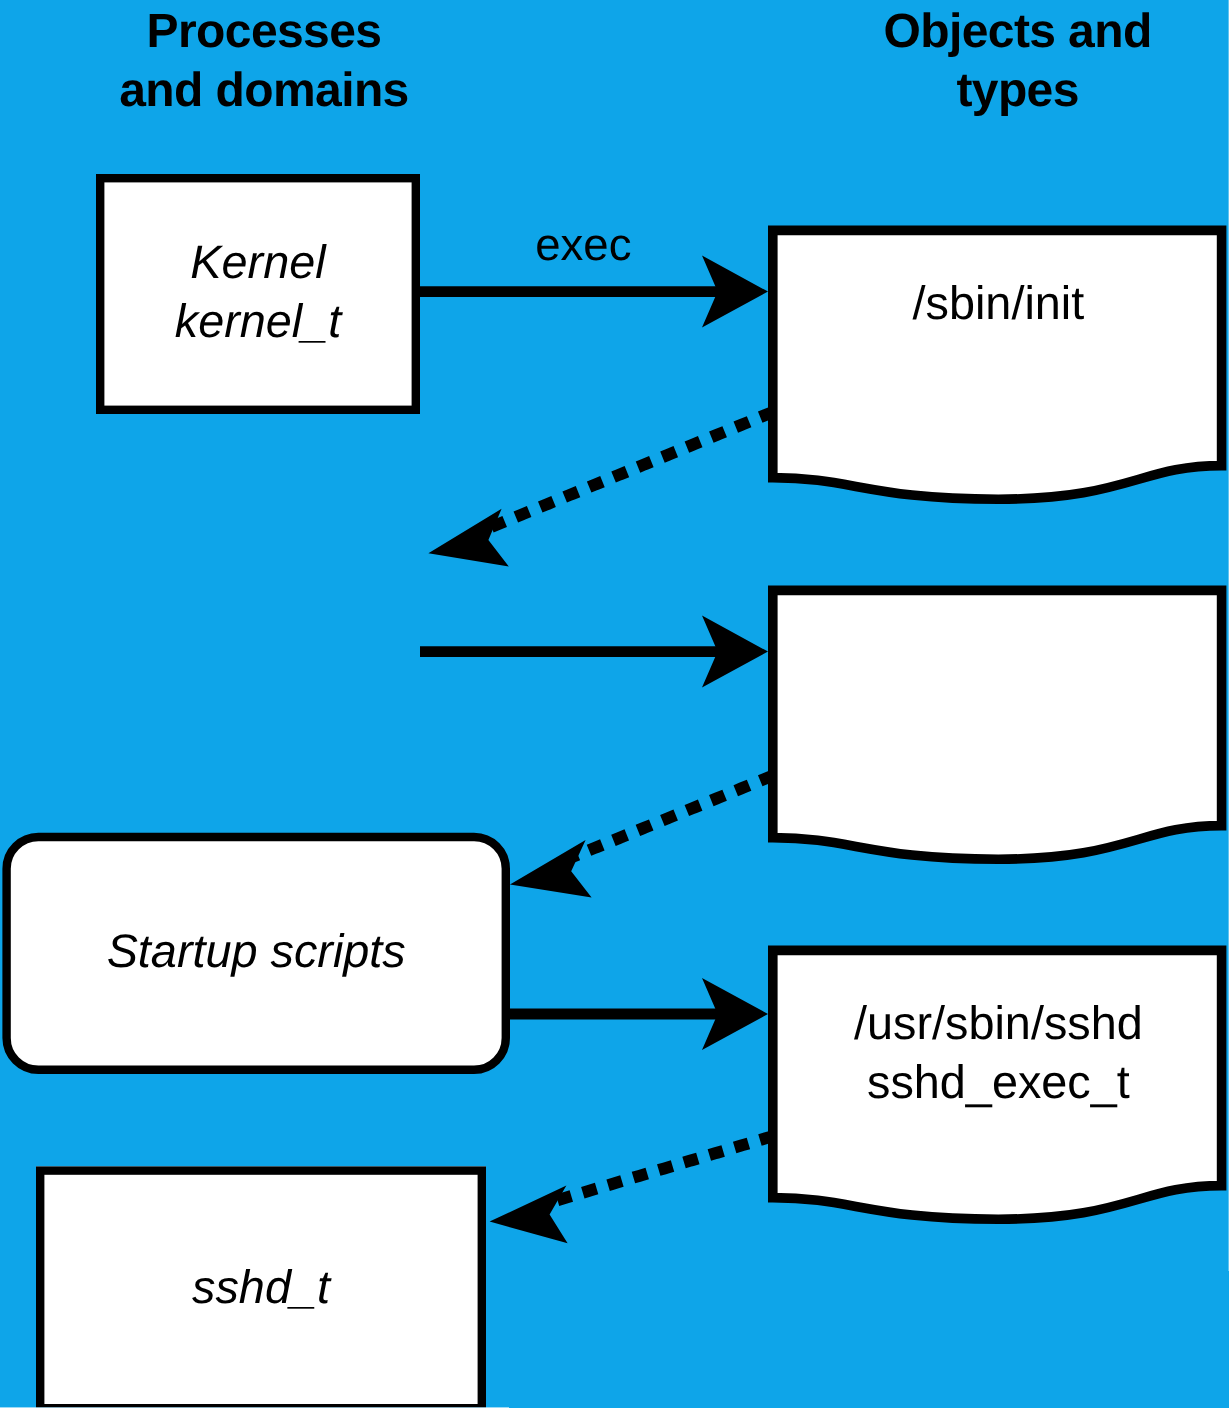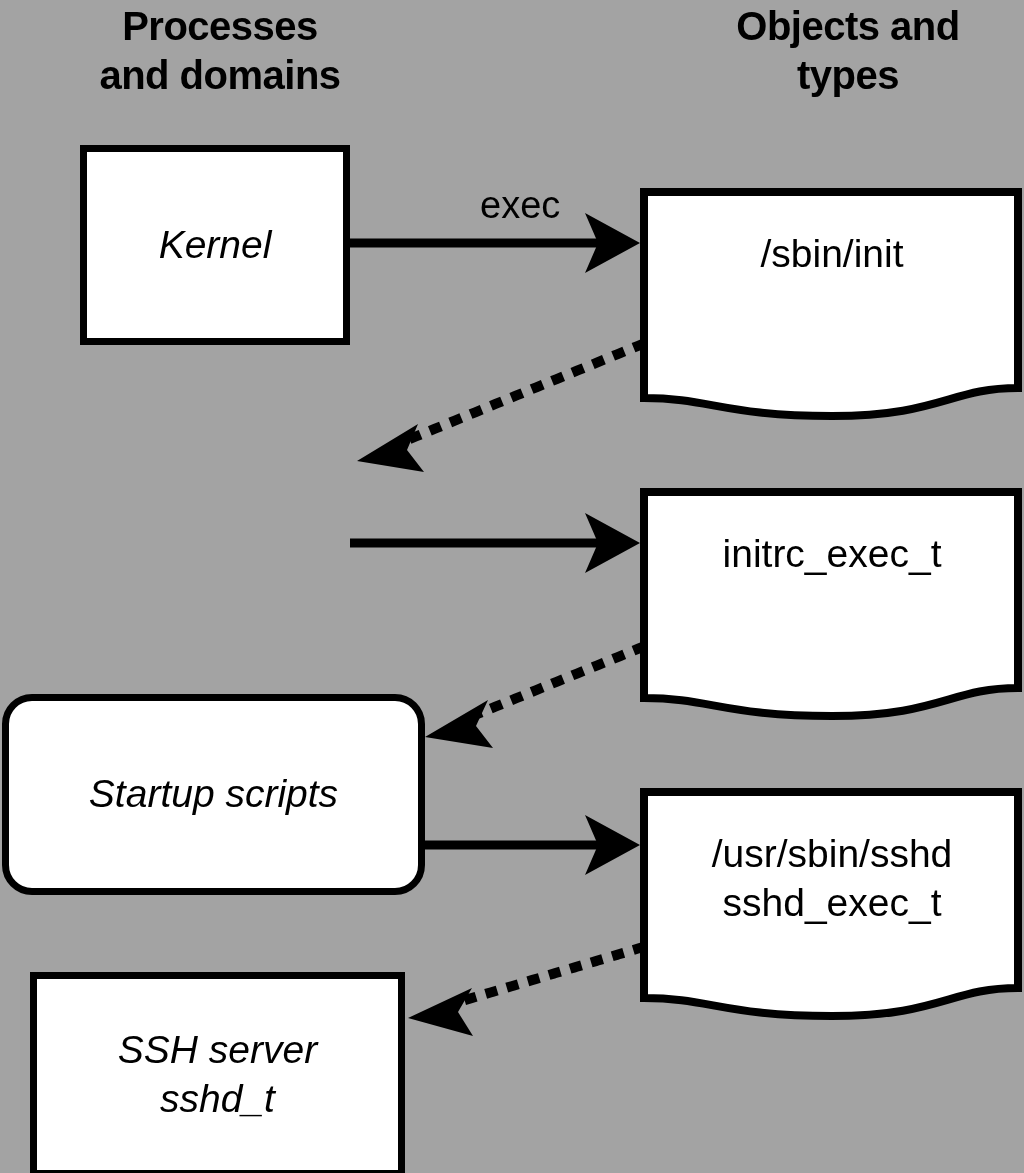--- a/index.html
+++ b/index.html
@@ -8,21 +8,21 @@
     background: #ffffff;
   }
   body {
     font-family: "Liberation Sans", sans-serif;
     color: #000000;
   }
   #canvas {
     position: relative;
     width: 1024px;
     height: 1173px;
-    background: #a3a3a3;
+    background: #0ea5e9;
     overflow: hidden;
   }
   .col-header {
     position: absolute;
     font-weight: bold;
     font-size: 40px;
     line-height: 1.22;
     text-align: center;
     letter-spacing: -0.5px;
     white-space: pre-line;
@@ -68,21 +68,20 @@
     left: 0; top: 0;
     width: 1024px; height: 1173px;
     z-index: 1;
   }
   .edge-label {
     position: absolute;
     font-size: 38px;
     line-height: 1;
     white-space: nowrap;
     z-index: 4;
-    margin-left: 34px;
   }
 </style>
 </head>
 <body>
 
 <div id="canvas">
 
   <div class="col-header" id="header-left">Processes
 and domains</div>
   <div class="col-header" id="header-right">Objects and
@@ -118,47 +117,46 @@
     <g>
       <line x1="640" y1="948" x2="455" y2="1003" stroke="#000" stroke-width="10" stroke-dasharray="2 20" stroke-linecap="square"></line>
       <polygon points="408,1018 472,988 458,1012 473,1036" fill="#000"></polygon>
     </g>
   </svg>
 
   <div class="edge-label" style="left:446px; top:186px;">exec</div>
 
   <div class="proc-box" style="left:80px; top:145px; width:270px; height:200px;">
     <span class="l1">Kernel</span>
+    <span class="l2">kernel_t</span>
   </div>
 
 
   <div class="proc-box" style="left:2px; top:694px; width:423px; height:201px;border-radius:30px;">
     <span class="l1">Startup scripts</span>
   </div>
 
   <div class="proc-box" style="left:30px; top:972px; width:375px; height:205px;">
-    <span class="l1">SSH server</span>
     <span class="l2">sshd_t</span>
   </div>
 
   <div class="doc-shape" style="left:640px; top:188px; width:384px; height:242px;">
     <svg width="384" height="242" viewBox="0 0 384 242" xmlns="http://www.w3.org/2000/svg">
       <path d="M 4 4 L 378 4 L 378 200 C 310 200 300 228 192 228 C 84 228 70 210 4 210 Z" fill="#ffffff" stroke="#000000" stroke-width="8" stroke-linejoin="miter"></path>
     </svg>
     <div class="doc-label" style="top:42px;">
       <span class="l1">/sbin/init</span>
     </div>
   </div>
 
   <div class="doc-shape" style="left:640px; top:488px; width:384px; height:242px;">
     <svg width="384" height="242" viewBox="0 0 384 242" xmlns="http://www.w3.org/2000/svg">
       <path d="M 4 4 L 378 4 L 378 200 C 310 200 300 228 192 228 C 84 228 70 210 4 210 Z" fill="#ffffff" stroke="#000000" stroke-width="8" stroke-linejoin="miter"></path>
     </svg>
     <div class="doc-label" style="top:42px;">
-      <span class="l2">initrc_exec_t</span>
     </div>
   </div>
 
   <div class="doc-shape" style="left:640px; top:788px; width:384px; height:242px;">
     <svg width="384" height="242" viewBox="0 0 384 242" xmlns="http://www.w3.org/2000/svg">
       <path d="M 4 4 L 378 4 L 378 200 C 310 200 300 228 192 228 C 84 228 70 210 4 210 Z" fill="#ffffff" stroke="#000000" stroke-width="8" stroke-linejoin="miter"></path>
     </svg>
     <div class="doc-label" style="top:42px;">
       <span class="l1">/usr/sbin/sshd</span>
       <span class="l2">sshd_exec_t</span>

